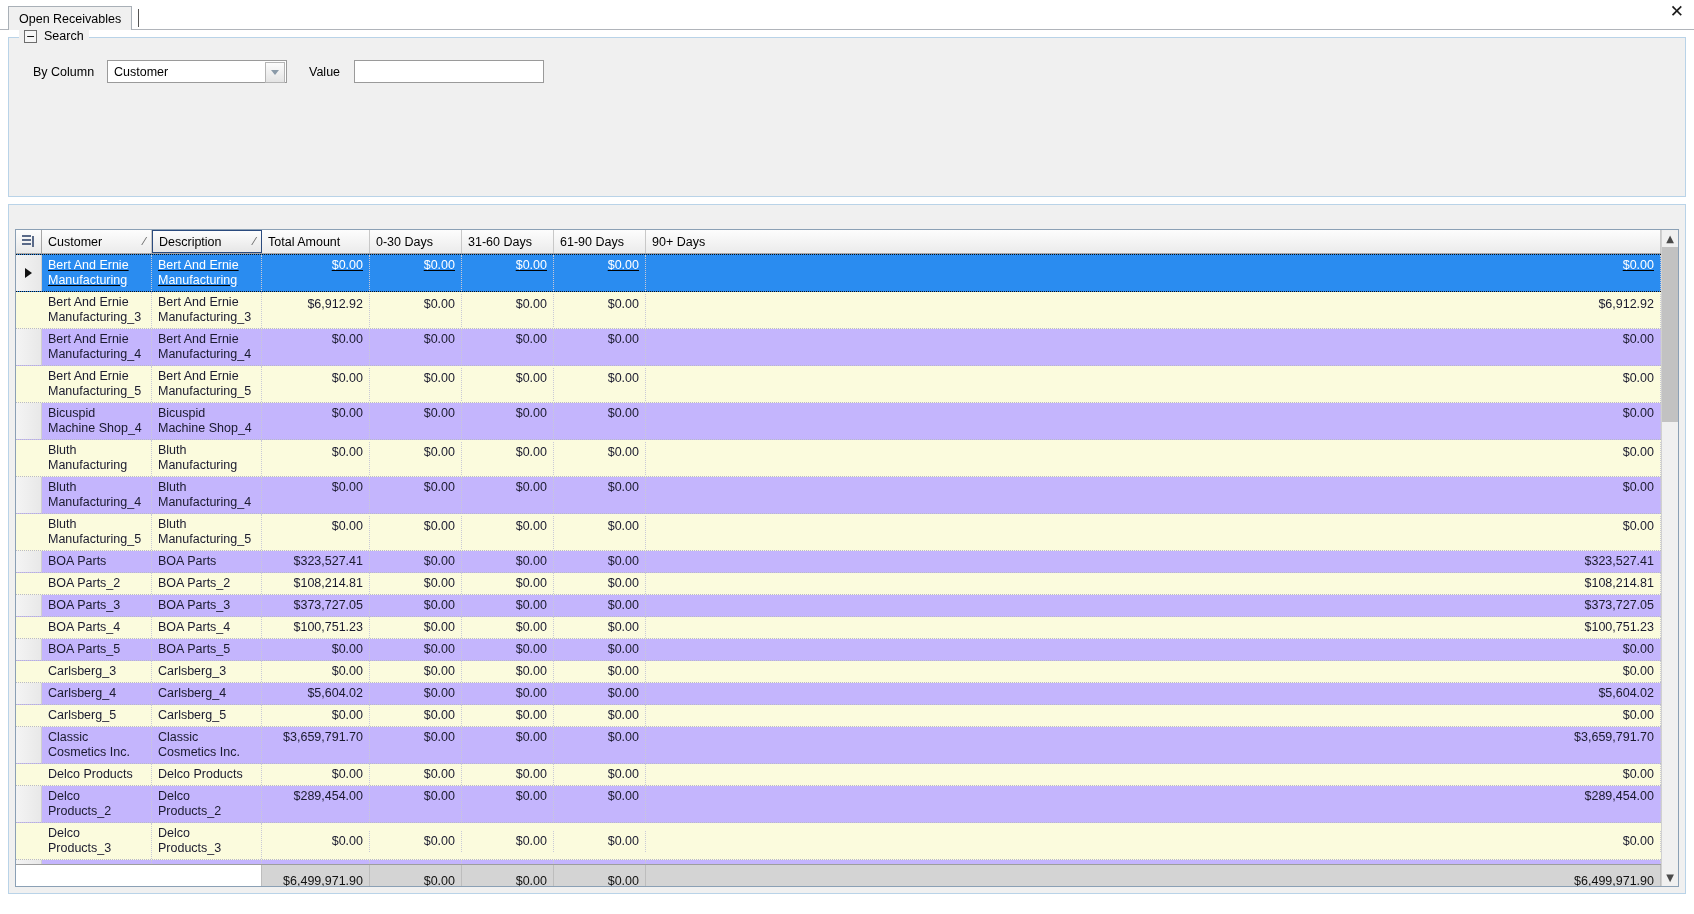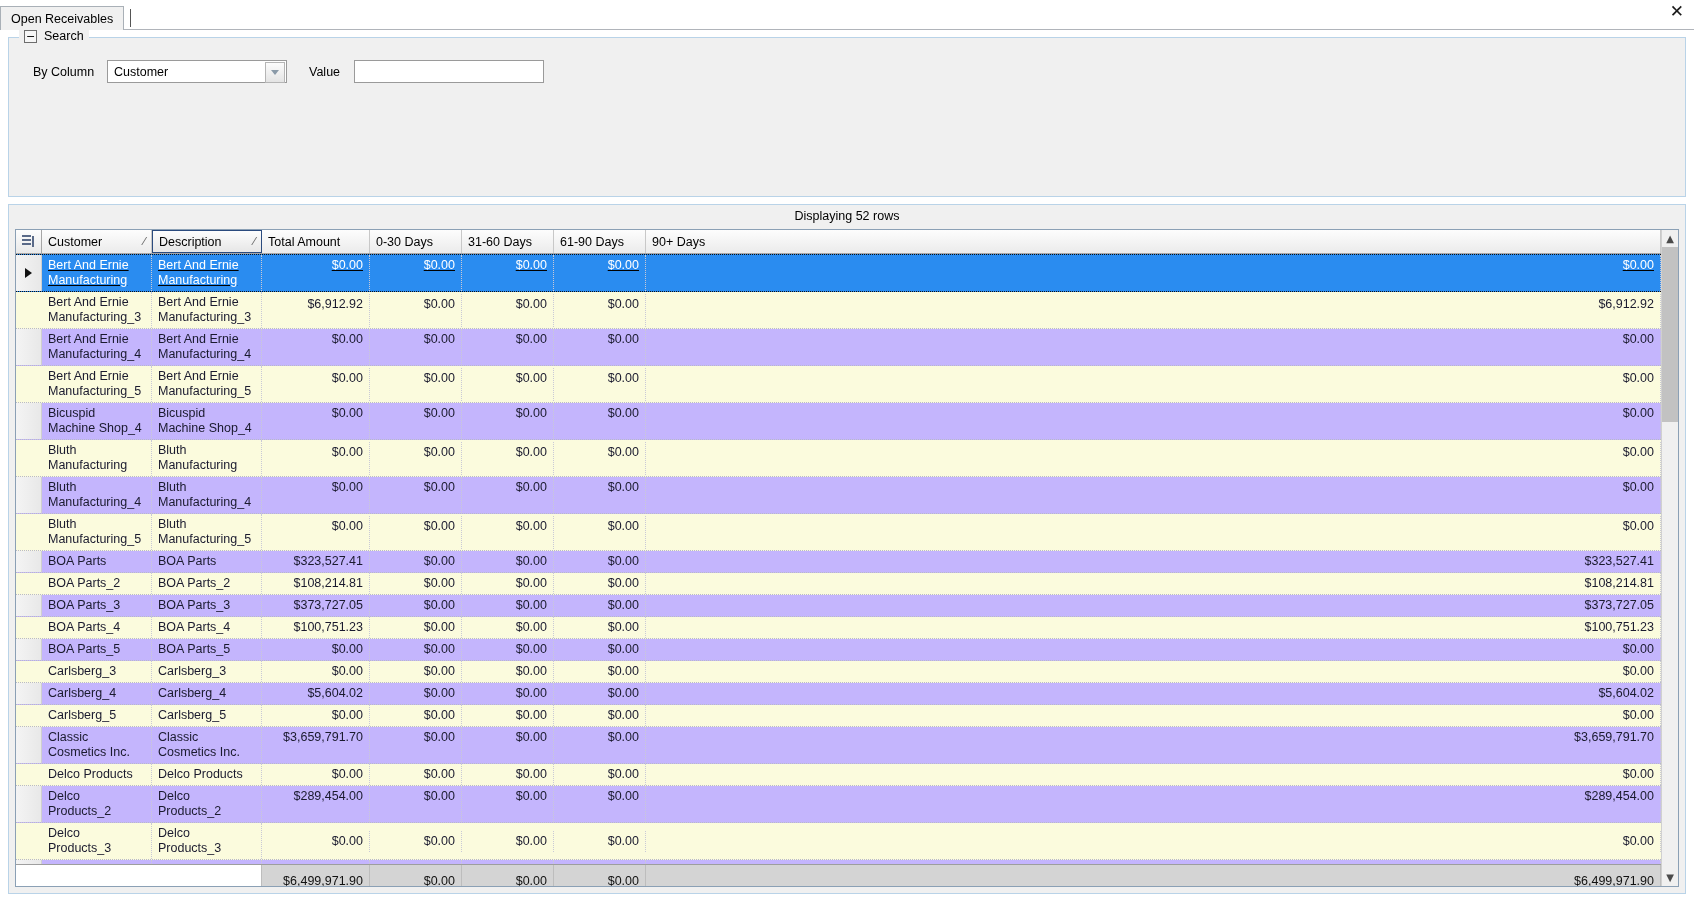--- a/index.html
+++ b/index.html
@@ -24,21 +24,21 @@
   }
   .tab {
     height: 24px;
     padding: 0 10px 0 10px;
     display: flex; align-items: center;
     background: #f0f0f0;
     border: 1px solid #a9b0b7;
     border-bottom: none;
     font-size: 12.5px;
     color: #000;
-    margin-left: 0;
+    margin-left: 8px;
     position: relative;
     top: 1px;
   }
   .tab-caret {
     width: 1px; height: 18px;
     background: #555;
     margin-left: 6px;
     margin-bottom: 2px;
     align-self: flex-end;
   }
@@ -347,21 +347,20 @@
       </div>
       <span class="value-lbl">Value</span>
       <input class="textbox" type="text" value="" style="">
     </div>
 
 
   </div>
 </div>
 
 <div class="gridwrap">
-  <div class="grid-caption">Displaying 52 rows</div>
 
   <div class="grid-inner">
     <div class="grid-main">
 
       <div class="hdr">
         <div class="rowsel-hdr">
           <span class="grid-icon">
             <i style="left:0;top:0;width:9px;height:2px;"></i>
             <i style="left:0;top:4px;width:9px;height:2px;"></i>
             <i style="left:0;top:8px;width:9px;height:2px;"></i>

